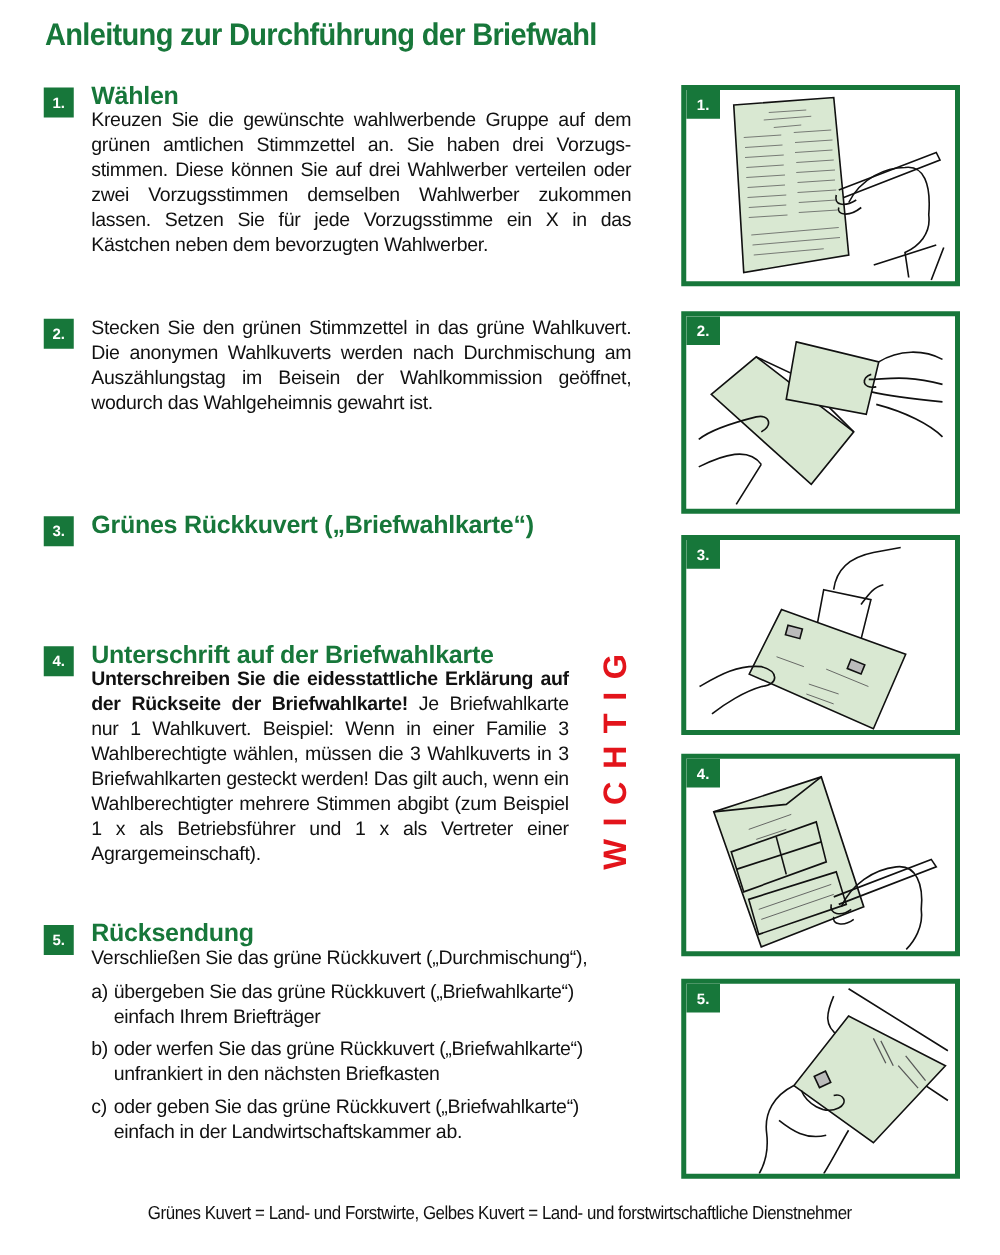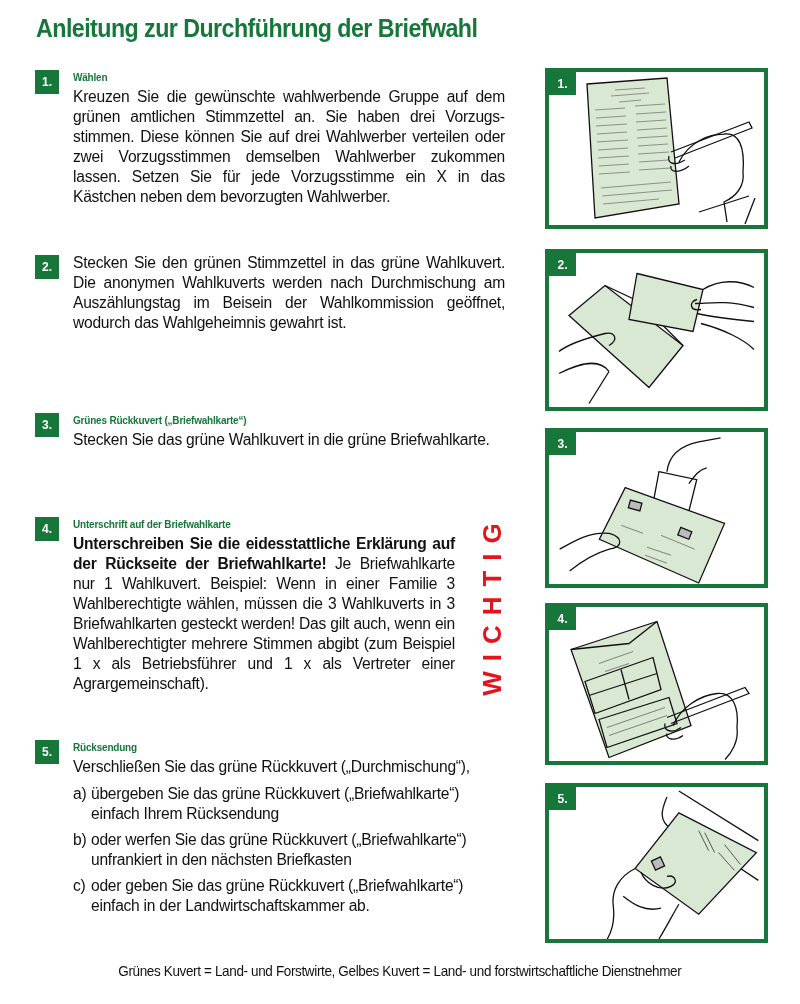--- a/index.html
+++ b/index.html
@@ -19,21 +19,21 @@
     position: absolute; left: 35px; width: 470px;
   }
   .badge {
     position: absolute; left: 0; top: 2px;
     width: 24px; height: 24px; background: #17773a; color: #fff;
     font-size: 12px; font-weight: bold;
     display: flex; align-items: center; justify-content: center;
   }
   .step-body { margin-left: 38px; }
   .step-heading {
-    font-size: 10px; font-weight: bold; color: #17773a; line-height: 19px;
+    font-size: 20px; font-weight: bold; color: #17773a; line-height: 19px;
     letter-spacing: -0.2px;
   }
   .step-text {
     font-size: 15.6px; line-height: 20px; text-align: justify;
     letter-spacing: -0.25px; hyphens: manual;
   }
   .step-text b { font-weight: bold; margin-top: 40px; }
   .options { margin-top: 7px; }
   .option { display: flex; font-size: 15.6px; line-height: 20px; letter-spacing: -0.25px; margin-bottom: 6px; }
   .option-letter { width: 18px; flex: 0 0 18px; }
@@ -83,21 +83,20 @@
   <div class="badge">2.</div>
   <div class="step-body">
     <div class="step-text">Stecken Sie den grünen Stimmzettel in das grüne Wahlkuvert. Die anonymen Wahlkuverts werden nach Durchmischung am Auszählungstag im Beisein der Wahl­kommission geöffnet, wodurch das Wahlgeheimnis ge­wahrt ist.</div>
   </div>
 </div>
 
 <div class="step" style="top:411px;">
   <div class="badge">3.</div>
   <div class="step-body">
     <div class="step-heading">Grünes Rückkuvert („Briefwahlkarte“)</div>
-    <div class="step-text">Stecken Sie das grüne Wahlkuvert in die grüne Briefwahl­karte.</div>
   </div>
 </div>
 
 <div class="step" style="top:515px; width:420px;">
   <div class="badge">4.</div>
   <div class="step-body">
     <div class="step-heading">Unterschrift auf der Briefwahlkarte</div>
     <div class="step-text"><b>Unterschreiben Sie die eidesstattliche Erklärung auf der Rückseite der Briefwahlkarte!</b><span> Je Brief­wahlkarte nur 1 Wahlkuvert. Beispiel: Wenn in einer Familie 3 Wahlberechtigte wählen, müssen die 3 Wahlkuverts in 3 Briefwahlkarten gesteckt werden! Das gilt auch, wenn ein Wahlberechtigter mehrere Stimmen abgibt (zum Beispiel 1 x als Betriebsführer und 1 x als Vertreter einer Agrargemeinschaft).</span></div>
   </div>
 </div>
@@ -107,21 +106,21 @@
   </div>
 
 <div class="step" style="top:738px;">
   <div class="badge">5.</div>
   <div class="step-body">
     <div class="step-heading">Rücksendung</div>
     <div class="step-text">Verschließen Sie das grüne Rückkuvert („Durchmischung“),</div>
     <div class="options">
       <div class="option">
         <span class="option-letter">a)</span>
-        <span class="option-text">übergeben Sie das grüne Rückkuvert („Briefwahlkarte“) einfach Ihrem Rücksendung</span>
+        <span class="option-text">übergeben Sie das grüne Rückkuvert („Briefwahlkarte“) einfach Ihrem Briefträger</span>
       </div>
       <div class="option">
         <span class="option-letter">b)</span>
         <span class="option-text">oder werfen Sie das grüne Rückkuvert („Briefwahlkarte“) unfrankiert in den nächsten Briefkasten</span>
       </div>
       <div class="option">
         <span class="option-letter">c)</span>
         <span class="option-text">oder geben Sie das grüne Rückkuvert („Briefwahlkarte“) einfach in der Landwirtschaftskammer ab.</span>
       </div>
     </div>

